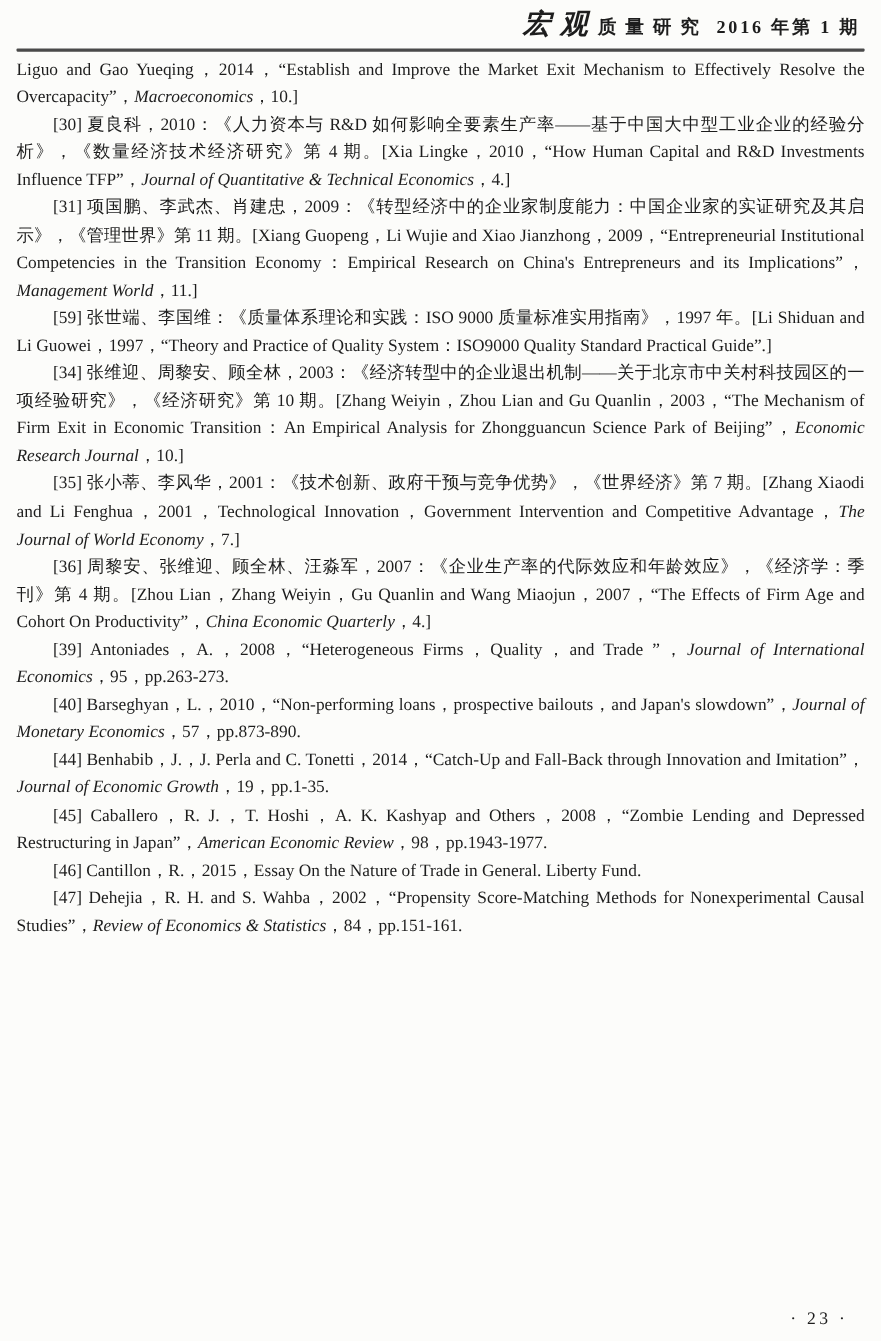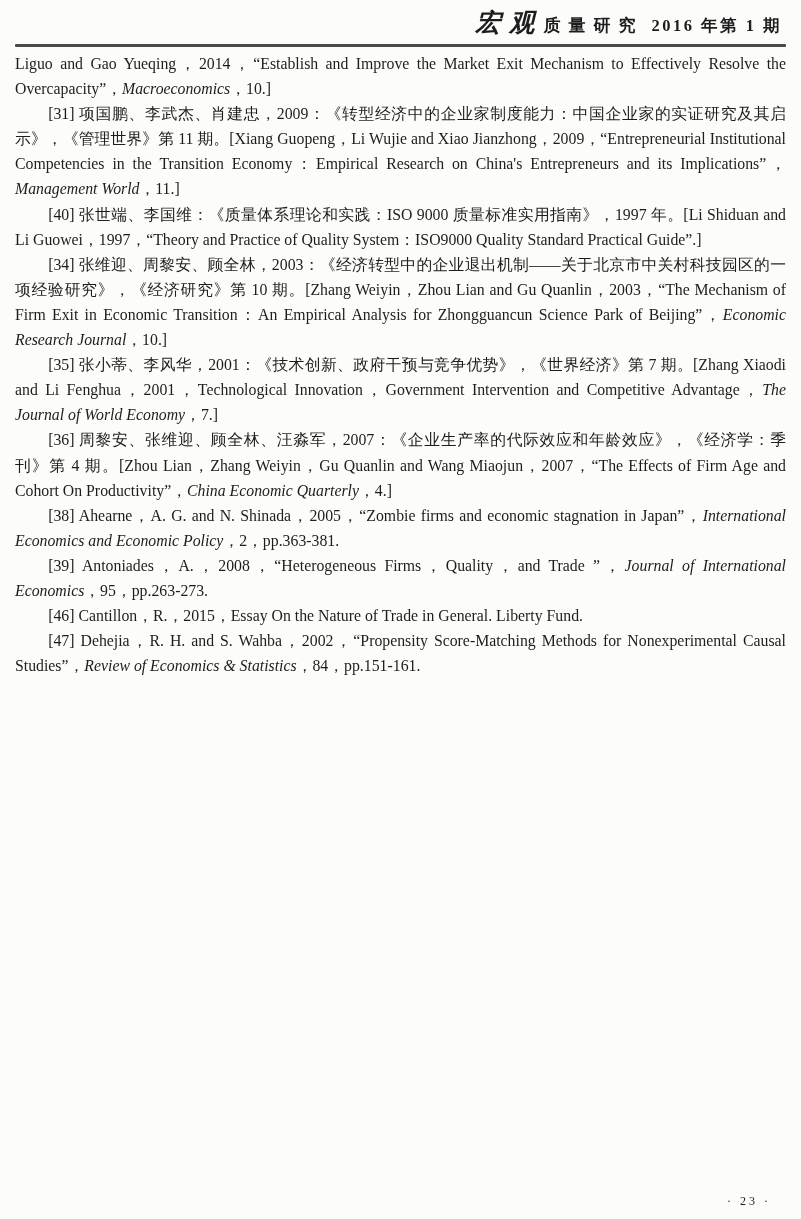--- a/index.html
+++ b/index.html
@@ -49,42 +49,45 @@
     font-size:15.8px;
     line-height:25.1px;
     text-align:justify;
   }
   .ref{margin:0;text-indent:2.1em;}
   .ref.noindent{text-indent:0;}
   .ref i{font-style:italic;margin-top:40px;}
   .pageno{
     position:absolute;
     right:30px;bottom:10px;
-    font-size:12px;
+    font-size:16px;
     letter-spacing:3px;
   }
 </style>
 </head>
 <body>
 
 <div class="page">
   <header>
     <div class="hdr-row">
       <span class="hdr-calli">宏观</span><span class="hdr-name">质量研究</span><span class="hdr-issue">2016 年第 1 期</span>
     </div>
     <div class="hdr-rule"></div>
   </header>
 
   <main class="refs">
       <p class="ref noindent"><span>Liguo and Gao Yueqing，2014，“Establish and Improve the Market Exit Mechanism to Effectively Resolve the Overcapacity”，</span><i>Macroeconomics</i><span>，10.]</span></p>
+      <p class="ref"><span>[30] 夏良科，2010：《人力资本与 R&amp;D 如何影响全要素生产率——基于中国大中型工业企业的经验分析》，《数量经济技术经济研究》第 4 期。[Xia Lingke，2010，“How Human Capital and R&amp;D Investments Influence TFP”，</span><i>Journal of Quantitative &amp; Technical Economics</i><span>，4.]</span></p>
       <p class="ref"><span>[31] 项国鹏、李武杰、肖建忠，2009：《转型经济中的企业家制度能力：中国企业家的实证研究及其启示》，《管理世界》第 11 期。[Xiang Guopeng，Li Wujie and Xiao Jianzhong，2009，“Entrepreneurial Institutional Competencies in the Transition Economy：Empirical Research on China's Entrepreneurs and its Implications”，</span><i>Management World</i><span>，11.]</span></p>
-      <p class="ref"><span>[40] 张世端、李国维：《质量体系理论和实践：ISO 9000 质量标准实用指南》，1997 年。[Li Shiduan and Li Guowei，1997，“Theory and Practice of Quality System：ISO9000 Quality Standard Practical Guide”.]</span></p>
+      <p class="ref"><span>[59] 张世端、李国维：《质量体系理论和实践：ISO 9000 质量标准实用指南》，1997 年。[Li Shiduan and Li Guowei，1997，“Theory and Practice of Quality System：ISO9000 Quality Standard Practical Guide”.]</span></p>
       <p class="ref"><span>[34] 张维迎、周黎安、顾全林，2003：《经济转型中的企业退出机制——关于北京市中关村科技园区的一项经验研究》，《经济研究》第 10 期。[Zhang Weiyin，Zhou Lian and Gu Quanlin，2003，“The Mechanism of Firm Exit in Economic Transition：An Empirical Analysis for Zhongguancun Science Park of Beijing”，</span><i>Economic Research Journal</i><span>，10.]</span></p>
       <p class="ref"><span>[35] 张小蒂、李风华，2001：《技术创新、政府干预与竞争优势》，《世界经济》第 7 期。[Zhang Xiaodi and Li Fenghua，2001，Technological Innovation，Government Intervention and Competitive Advantage，</span><i>The Journal of World Economy</i><span>，7.]</span></p>
       <p class="ref"><span>[36] 周黎安、张维迎、顾全林、汪淼军，2007：《企业生产率的代际效应和年龄效应》，《经济学：季刊》第 4 期。[Zhou Lian，Zhang Weiyin，Gu Quanlin and Wang Miaojun，2007，“The Effects of Firm Age and Cohort On Productivity”，</span><i>China Economic Quarterly</i><span>，4.]</span></p>
-      <p class="ref"><span>[38] Ahearne，A. G. and N. Shinada，2005，“Zombie firms and economic stagnation in Japan”，</span><i>International Economics and Economic Policy</i><span>，2，pp.363-381.</span></p>
       <p class="ref"><span>[39] Antoniades，A.，2008，“Heterogeneous Firms，Quality，and Trade ”，</span><i>Journal of International Economics</i><span>，95，pp.263-273.</span></p>
+      <p class="ref"><span>[40] Barseghyan，L.，2010，“Non-performing loans，prospective bailouts，and Japan's slowdown”，</span><i>Journal of Monetary Economics</i><span>，57，pp.873-890.</span></p>
+      <p class="ref"><span>[44] Benhabib，J.，J. Perla and C. Tonetti，2014，“Catch-Up and Fall-Back through Innovation and Imitation”，</span><i>Journal of Economic Growth</i><span>，19，pp.1-35.</span></p>
+      <p class="ref"><span>[45] Caballero，R. J.，T. Hoshi，A. K. Kashyap and Others，2008，“Zombie Lending and Depressed Restructuring in Japan”，</span><i>American Economic Review</i><span>，98，pp.1943-1977.</span></p>
       <p class="ref"><span>[46] Cantillon，R.，2015，Essay On the Nature of Trade in General. Liberty Fund.</span></p>
       <p class="ref"><span>[47] Dehejia，R. H. and S. Wahba，2002，“Propensity Score-Matching Methods for Nonexperimental Causal Studies”，</span><i>Review of Economics &amp; Statistics</i><span>，84，pp.151-161.</span></p>
     </main>
 
   <span class="pageno">· 23 ·</span>
 </div>
 
 </body></html>

